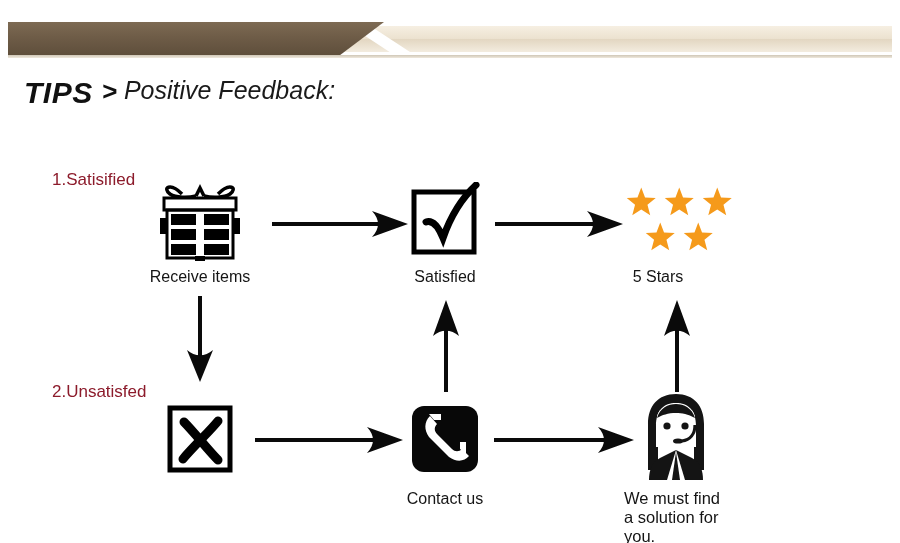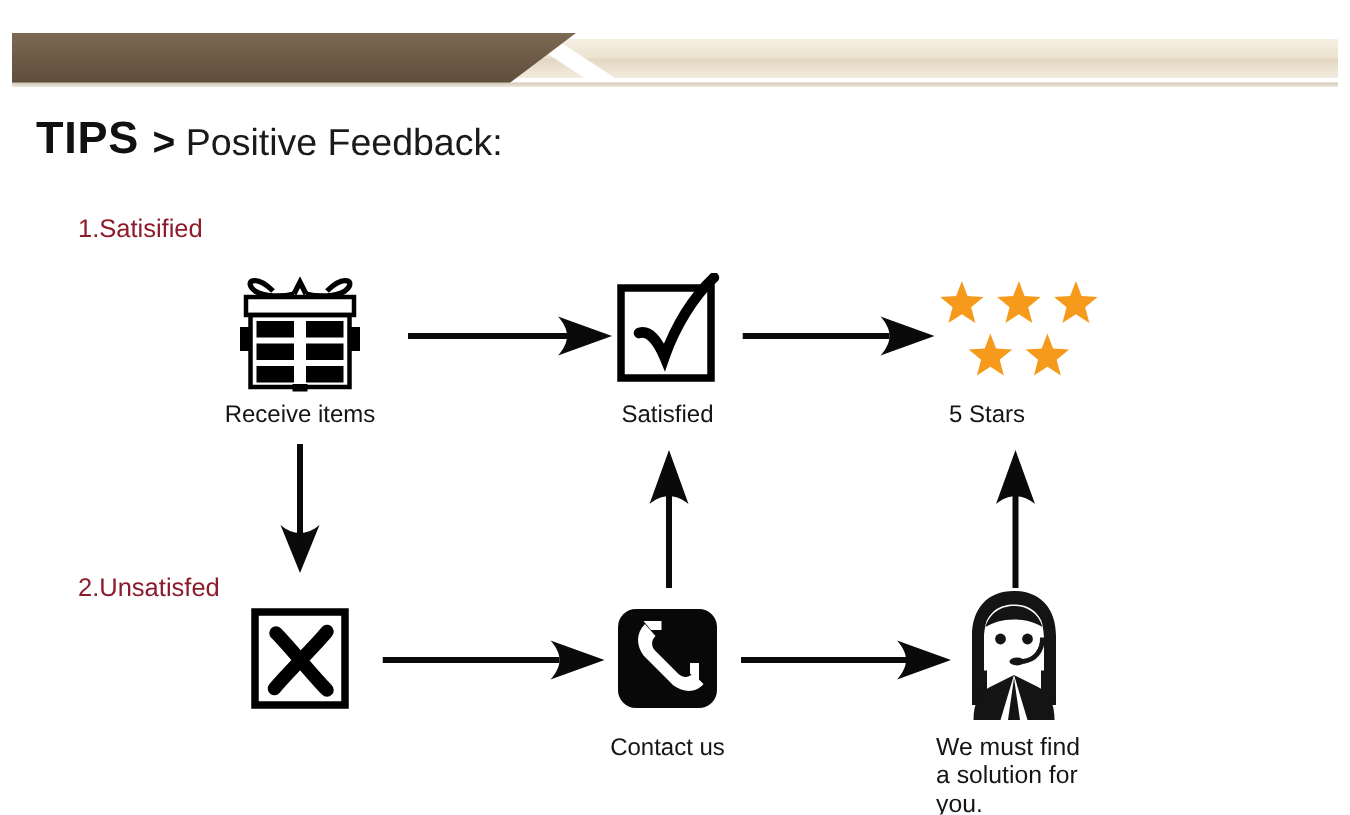--- a/index.html
+++ b/index.html
@@ -69,22 +69,23 @@
     font-weight: 400;
     white-space: pre;
   }
 
   
   .tips-row {
     position: absolute;
     left: 24px;
     top: 76px;
     display: flex;
-    align-items: flex-end;
+    align-items: flex-start;
     white-space: pre;
+    font-style: italic;
   }
   .tips-word {
     font-size: 30px;
     font-weight: bold;
     color: #111111;
     letter-spacing: 0.5px;
   }
   .tips-gt {
     font-size: 26px;
     font-weight: bold;
@@ -106,21 +107,21 @@
     height: 543px;
   }
 
   .red-label {
     position: absolute;
     color: #8c1b2b;
     font-size: 17px;
     font-weight: 400;
     white-space: pre;
   }
-  .label-sat { left: 52px; top: 143px; }
+  .label-sat { left: 52px; top: 170px; }
   .label-unsat { left: 52px; top: 382px; }
 
   .caption {
     position: absolute;
     color: #151515;
     font-size: 16px;
     white-space: pre;
     text-align: center;
   }
   .cap-receive { left: 120px; top: 268px; width: 160px; }

